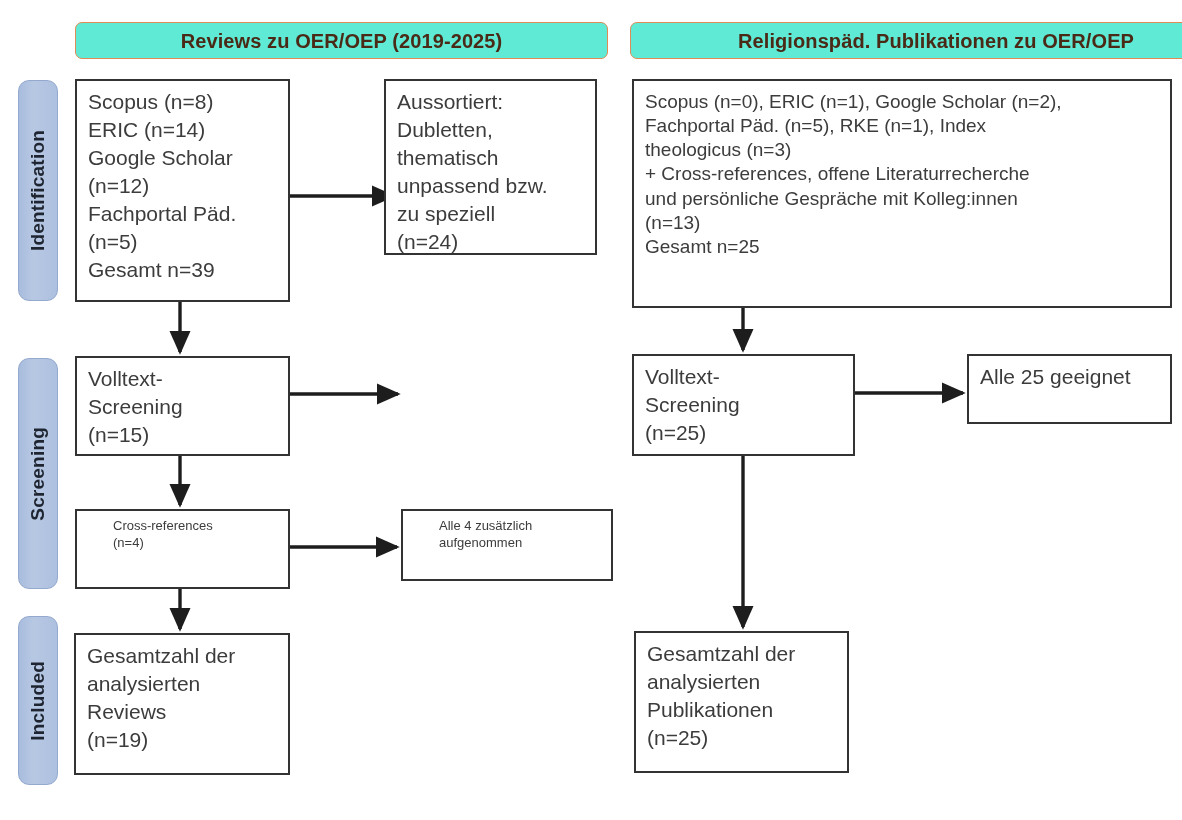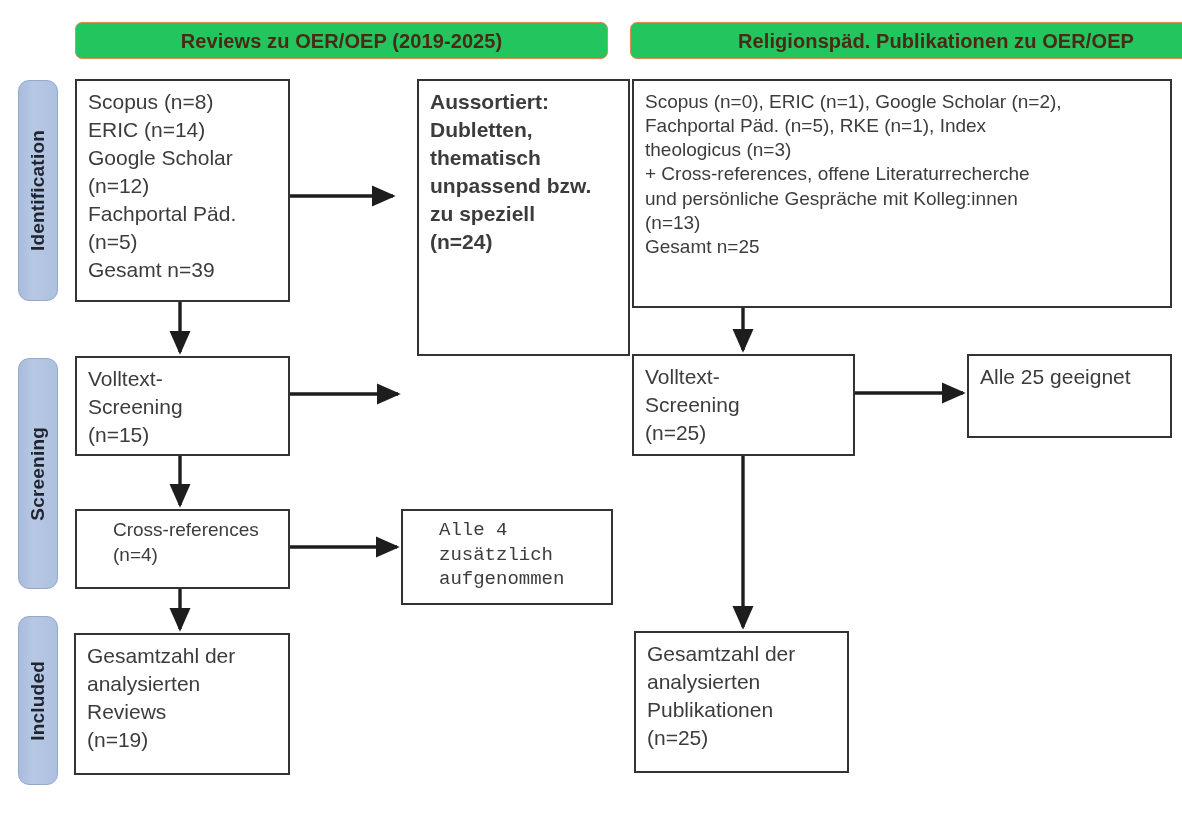--- a/index.html
+++ b/index.html
@@ -16,21 +16,21 @@
     width: 1182px;
     height: 820px;
     background: #ffffff;
     overflow: hidden;
   }
 
   
   .col-header {
     position: absolute;
     box-sizing: border-box;
-    background: #22c55e;
+    background: #5eead4;
     border: 1px solid #e08b55;
     border-radius: 7px;
     color: #4a2a17;
     font-size: 20px;
     font-weight: bold;
     letter-spacing: 0.1px;
     display: flex;
     align-items: center;
     justify-content: center;
     text-align: center;
@@ -66,21 +66,21 @@
     background: #ffffff;
     border: 2.5px solid #333333;
     padding: 7px 9px 7px 11px;
     color: #3c3c3c;
     font-size: 21px;
     line-height: 1.33;
     white-space: pre-line;
     overflow: hidden;
   }
   .node-box.tight {
-    font-size: 19px;
+    font-size: 13px;
     line-height: 1.30;
     padding-left: 36px;
   }
   .node-box.wide-src {
     font-size: 19px;
     line-height: 1.27;
     padding-top: 9px;
   }
 
   
@@ -141,55 +141,55 @@
   </div>
 
   <div class="node-box" style="left:75px; top:79px; width:215px; height:223px;">Scopus (n=8)
 ERIC (n=14)
 Google Scholar
 (n=12)
 Fachportal Päd.
 (n=5)
 Gesamt n=39</div>
 
-  <div class="node-box" style="left:417px; top:79px; width:213px; height:277px;font-weight:bold;">Aussortiert:
+  <div class="node-box" style="left:384px; top:79px; width:213px; height:176px;">Aussortiert:
 Dubletten,
 thematisch
 unpassend bzw.
 zu speziell
 (n=24)</div>
 
   <div class="node-box" style="left:75px; top:356px; width:215px; height:100px;">Volltext-
 Screening
 (n=15)</div>
 
 
   <div class="node-box tight" style="left:75px; top:509px; width:215px; height:80px;">Cross-references
 (n=4)</div>
 
-  <div class="node-box tight" style="left:401px; top:509px; width:212px; height:96px;font-family:Liberation Mono, monospace;">Alle 4 zusätzlich
+  <div class="node-box tight" style="left:401px; top:509px; width:212px; height:72px;">Alle 4 zusätzlich
 aufgenommen</div>
 
   <div class="node-box" style="left:74px; top:633px; width:216px; height:142px;">Gesamtzahl der
 analysierten
 Reviews
 (n=19)</div>
 
   <div class="node-box wide-src" style="left:632px; top:79px; width:540px; height:229px;">Scopus (n=0), ERIC (n=1), Google Scholar (n=2),
 Fachportal Päd. (n=5), RKE (n=1), Index
 theologicus (n=3)
 + Cross-references, offene Literaturrecherche
 und persönliche Gespräche mit Kolleg:innen
 (n=13)
 Gesamt n=25</div>
 
   <div class="node-box" style="left:632px; top:354px; width:223px; height:102px;">Volltext-
 Screening
 (n=25)</div>
 
-  <div class="node-box" style="left:967px; top:354px; width:205px; height:84px;">Alle 25 geeignet</div>
+  <div class="node-box" style="left:967px; top:354px; width:205px; height:70px;">Alle 25 geeignet</div>
 
   <div class="node-box" style="left:634px; top:631px; width:215px; height:142px;">Gesamtzahl der
 analysierten
 Publikationen
 (n=25)</div>
 
 </div>
 
 </body></html>

